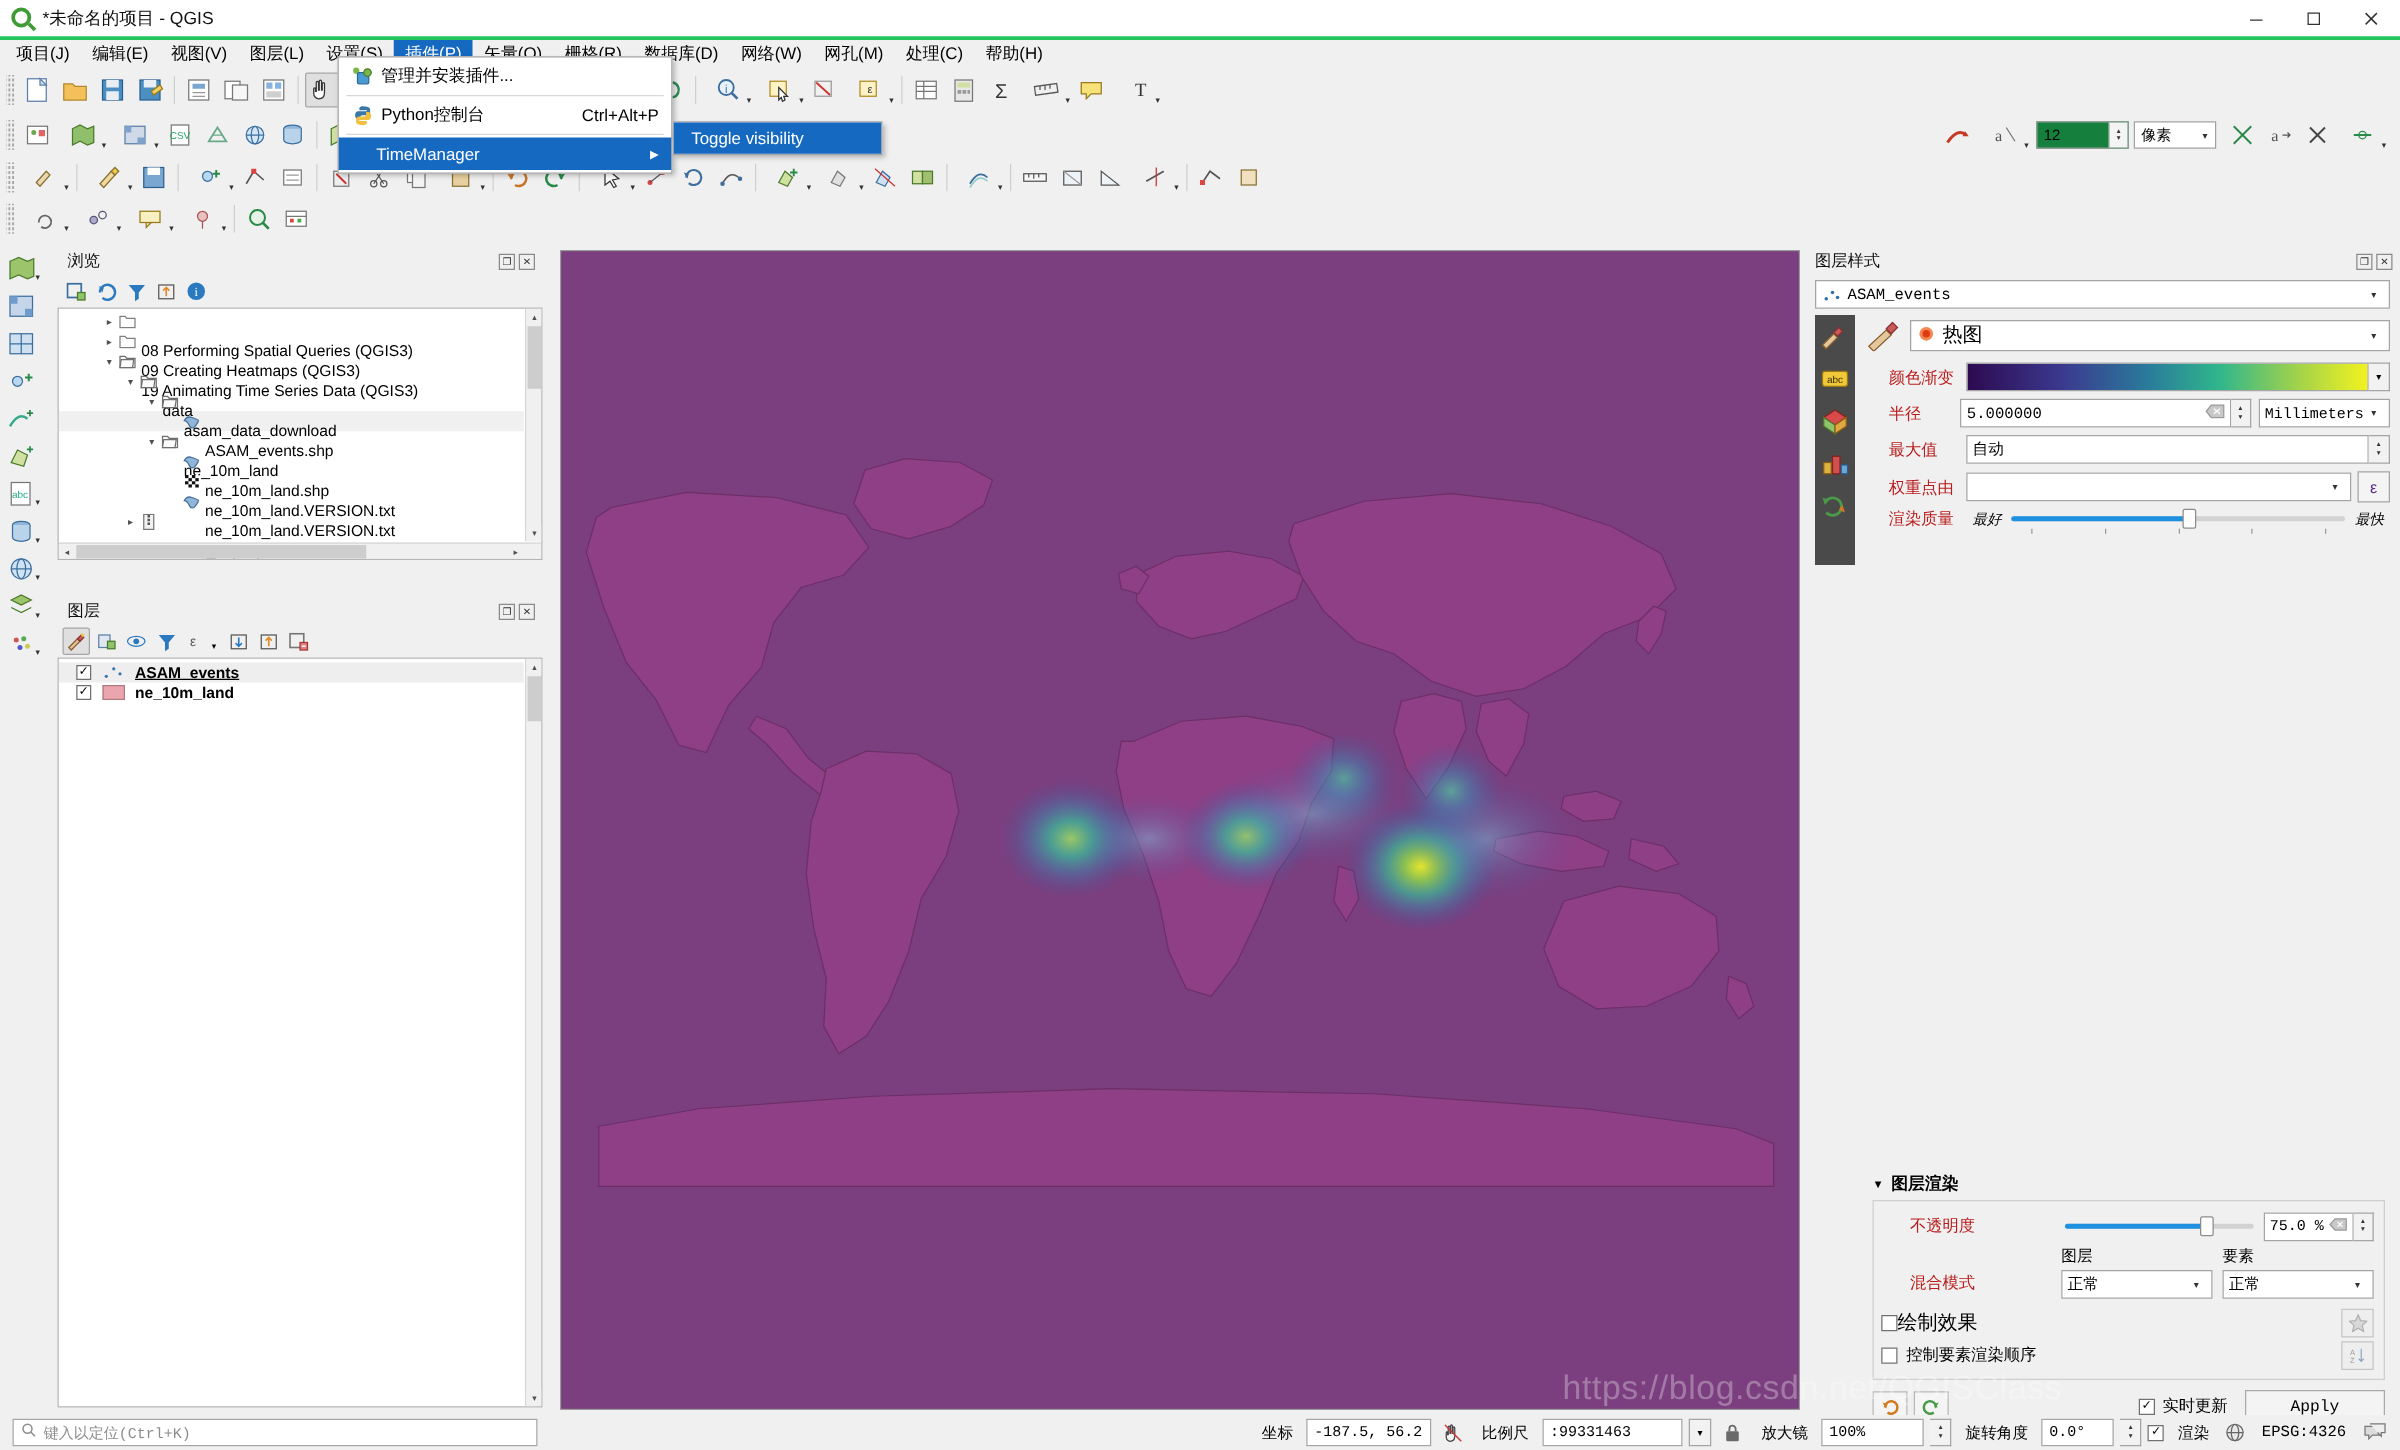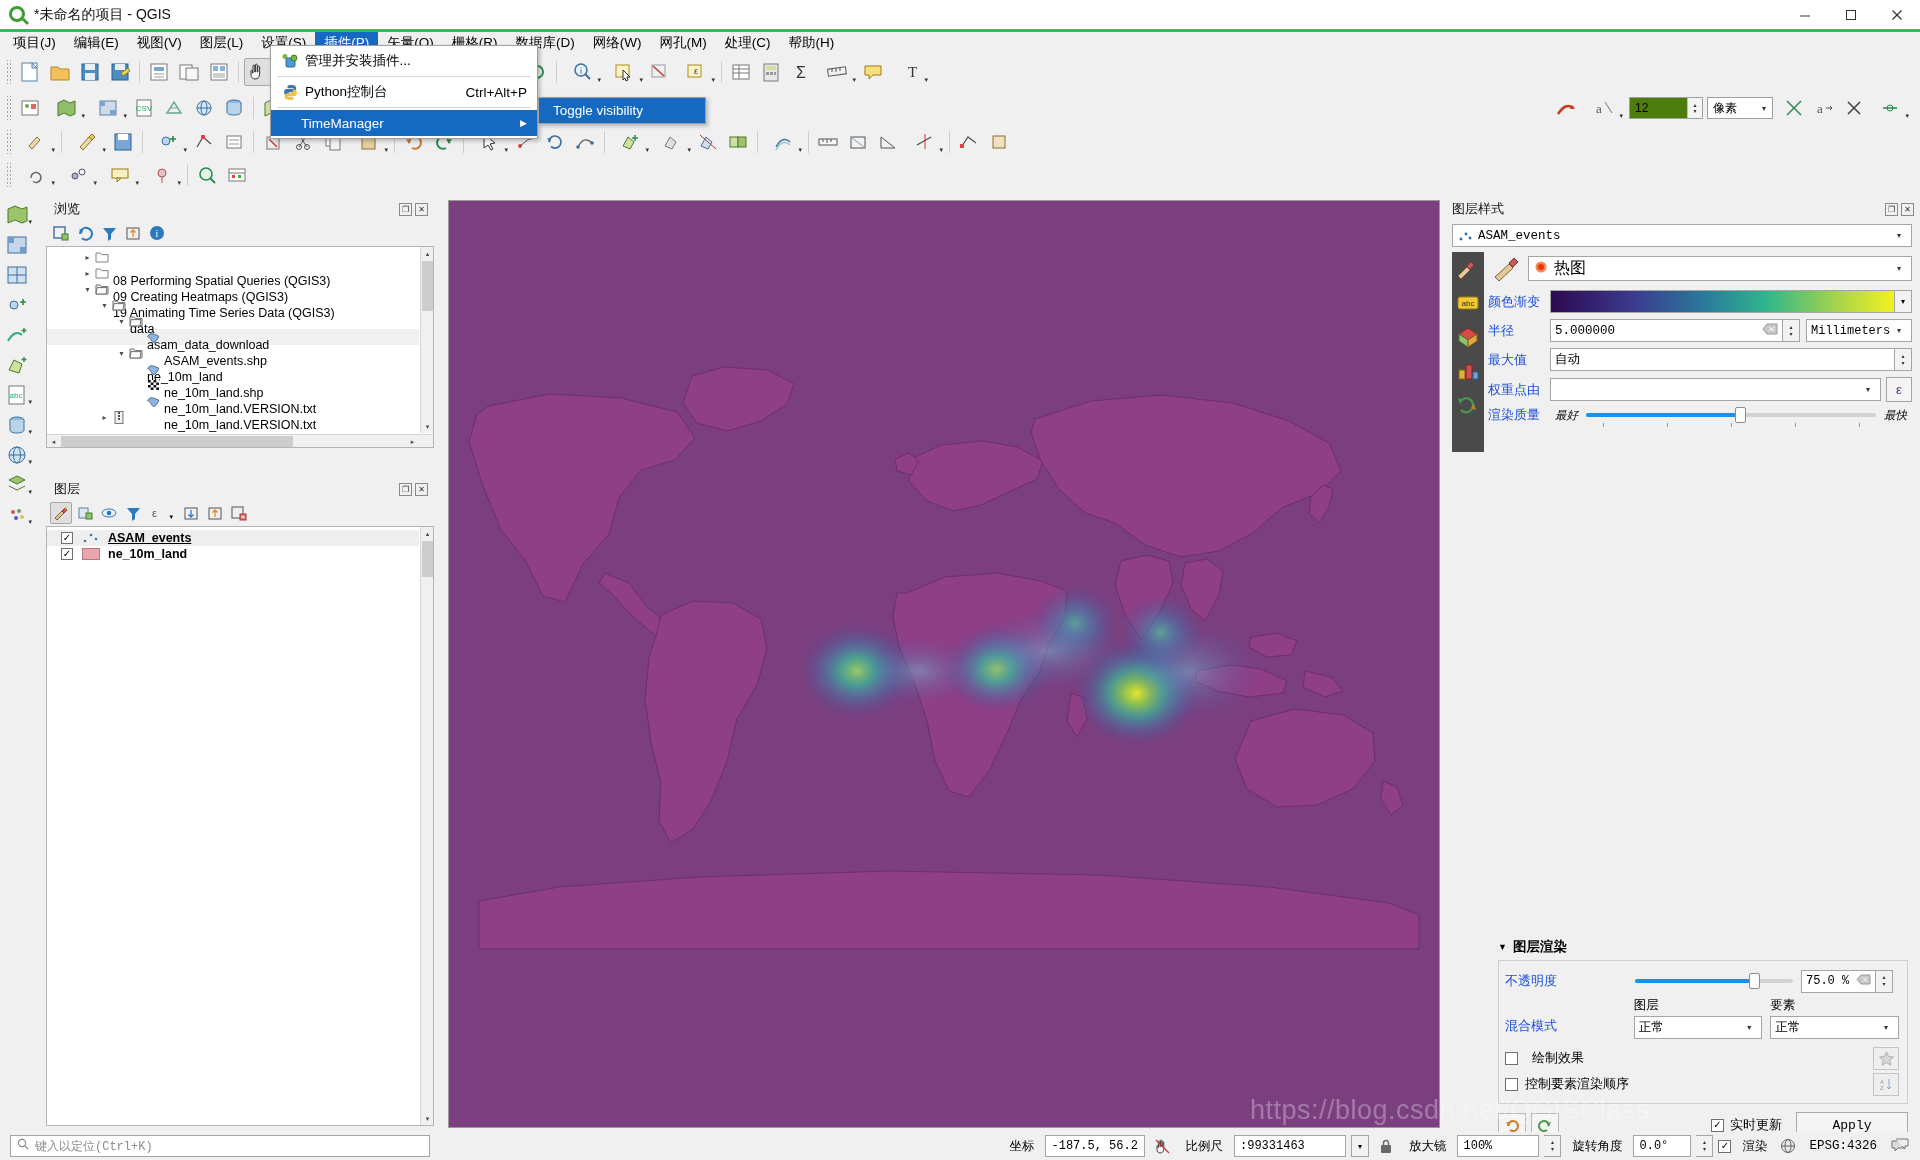--- a/index.html
+++ b/index.html
@@ -44,21 +44,21 @@
   .toolrow { background: #f0f0f0; display: flex; align-items: center; height: 34px; padding-left: 2px; }
   .grip { width: 7px; height: 24px; margin: 0 3px;
     background-image: radial-gradient(#9a9a9a 1px, transparent 1px);
     background-size: 3px 4px; background-position: 1px 2px; opacity: .85; }
   .tbi { width: 28px; height: 28px; margin: 0 1px; display: flex; align-items: center;
          justify-content: center; border-radius: 2px; position: relative; }
   .tbi.sunk { border: 1px solid #a6a6a6; background: #dfdfdf; }
   .tbi.wide { width: 40px; }
   .tbi .caret { position: absolute; right: 1px; bottom: 2px; font-size: 7px; color: #333; }
   .sep { width: 1px; height: 22px; background: #cfcfcf; margin: 0 4px; }
-  .tb-spin { height: 22px; width: 74px; border: 1px solid #a0a0a0; background: #4d7c0f;
+  .tb-spin { height: 22px; width: 74px; border: 1px solid #a0a0a0; background: #15803d;
              display: flex; align-items: center; padding-left: 5px; font-size: 12px; justify-content: flex-end; }
   .tb-spin .sp { margin-left: auto; width: 15px; height: 20px; background:#f4f4f4;
                  border-left: 1px solid #c0c0c0; display:flex; flex-direction:column;
                  align-items:center; justify-content:center; font-size:6px; line-height:6px; color:#333;}
   .tb-combo { height: 22px; width: 66px; border: 1px solid #a0a0a0; background: #fff;
               display: flex; align-items: center; padding-left: 5px; font-size: 12px; }
   .tb-combo .cv { margin-left:auto; width: 16px; text-align: center; font-size: 8px; color:#333; }
 
   
   .popup {
@@ -116,21 +116,21 @@
   .vtool { position: absolute; left: 0; top: 200px; width: 42px; display: flex; flex-direction: column; }
   .vtb { width: 30px; height: 28px; margin: 1px 2px; display: flex; align-items: center;
          justify-content: center; position: relative; }
   .vtb .caret { position: absolute; right: 0px; bottom: 3px; font-size: 7px; color: #333; }
 
   
   #mapcanvas { position: absolute; border: 1px solid #9a9a9a; background: #7b3f7f; overflow: hidden; }
 
   
   .rp-row { display: flex; align-items: center; }
-  .rp-label { font-size: 13px; color: #1d4ed8; }
+  .rp-label { font-size: 13px; color: #b91c1c; margin-left: 23px; }
   .field { height: 23px; border: 1px solid #a5a5a5; background: #fff; display: flex;
            align-items: center; padding: 0 4px; font-size: 12.5px; }
   .field .dd { margin-left: auto; width: 16px; text-align: center; font-size: 8px; color: #333; }
   .spinbtns { width: 17px; height: 23px; border: 1px solid #a5a5a5; border-left: none;
               background: #f2f2f2; display: flex; flex-direction: column;
               align-items: center; justify-content: center; font-size: 6px; line-height: 7px; color: #333;}
   .slider { position: relative; height: 18px; }
   .slider .trackbg { position: absolute; top: 7px; left: 0; right: 0; height: 4px;
                      background: #d2d2d2; border-radius: 2px; }
   .slider .trackfill { position: absolute; top: 7px; left: 0; height: 4px;
@@ -1420,21 +1420,21 @@
           <span style="font-size:12.5px; padding-bottom:2px">要素</span>
           <span class="field">
             <span>正常</span>
             <span class="dd">▾</span>
           </span>
         </span>
       </div>
 
       <div style="display:flex; align-items:center; height:26px; margin-top:6px;">
         <span class="chkbox"></span>
-        <span style="padding-left:14px; font-size:13px">绘制效果</span>
+        <span style="padding-left:0; font-size:16px">绘制效果</span>
         <span style="margin-left:auto; width:26px; height:23px; border:1px solid #c5c5c5; background:#eee;
                      display:flex;align-items:center;justify-content:center">
           <svg width="15" height="15">
               <path d="M7.5 1 l2 4.5 5 .5 -3.7 3.3 1.1 4.9 -4.4-2.6 -4.4 2.6 1.1-4.9 -3.7-3.3 5-.5z" fill="#d8d8d8" stroke="#b0b0b0"></path>
             </svg>
           </span>
       </div>
 
       <div style="display:flex; align-items:center; height:26px;">
         <span class="chkbox"></span>

